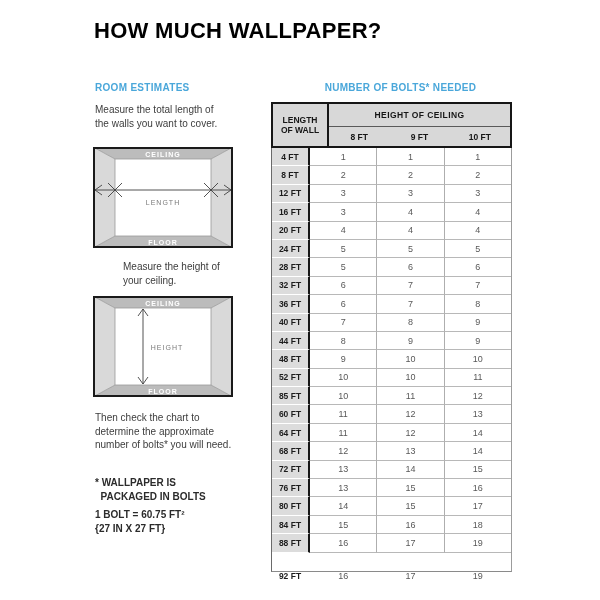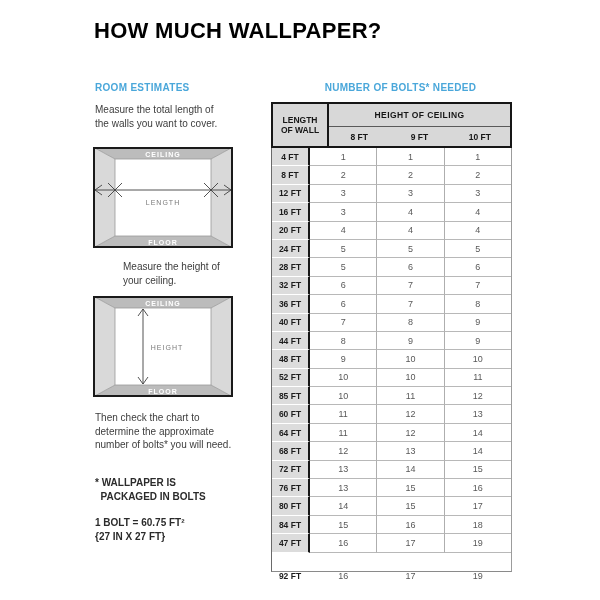--- a/index.html
+++ b/index.html
@@ -21,21 +21,21 @@
     font-size:10px; color:#3d3d3d; line-height:13.5px; white-space:pre-line;
   }
   .step1 { top:103px; }
   .step2 { top:260px;margin-left:28px; }
   .step3 { top:411px; }
   .note {
     position:absolute; left:95px; width:170px;
     font-size:10px; font-weight:bold; color:#2b2b2b; line-height:13.5px; white-space:pre-line;
   }
   .note1 { top:476px; }
-  .note2 { top:508px;margin-top:8px; }
+  .note2 { top:508px; }
   .room { position:absolute; }
   .room-1 { left:93px; top:147px; }
   .room-2 { left:93px; top:296px; }
   .room text { font-family:"Liberation Sans", sans-serif; }
 
   .wp-table { position:absolute; left:271px; top:102px; width:241px; }
   .thead {
     display:flex; height:46px; box-sizing:border-box;
     border:2px solid #161616; background:#d8d8d8;
   }
@@ -277,21 +277,21 @@
           <div class="tcell val">15</div>
           <div class="tcell val last">17</div>
         </div>
         <div class="trow">
           <div class="tcell label">84 FT</div>
           <div class="tcell val">15</div>
           <div class="tcell val">16</div>
           <div class="tcell val last">18</div>
         </div>
         <div class="trow">
-          <div class="tcell label">47 FT</div>
+          <div class="tcell label">88 FT</div>
           <div class="tcell val">16</div>
           <div class="tcell val">17</div>
           <div class="tcell val last">19</div>
         </div>
         <div class="trow">
           <div class="tcell label">92 FT</div>
           <div class="tcell val">16</div>
           <div class="tcell val">17</div>
           <div class="tcell val last">19</div>
         </div>

